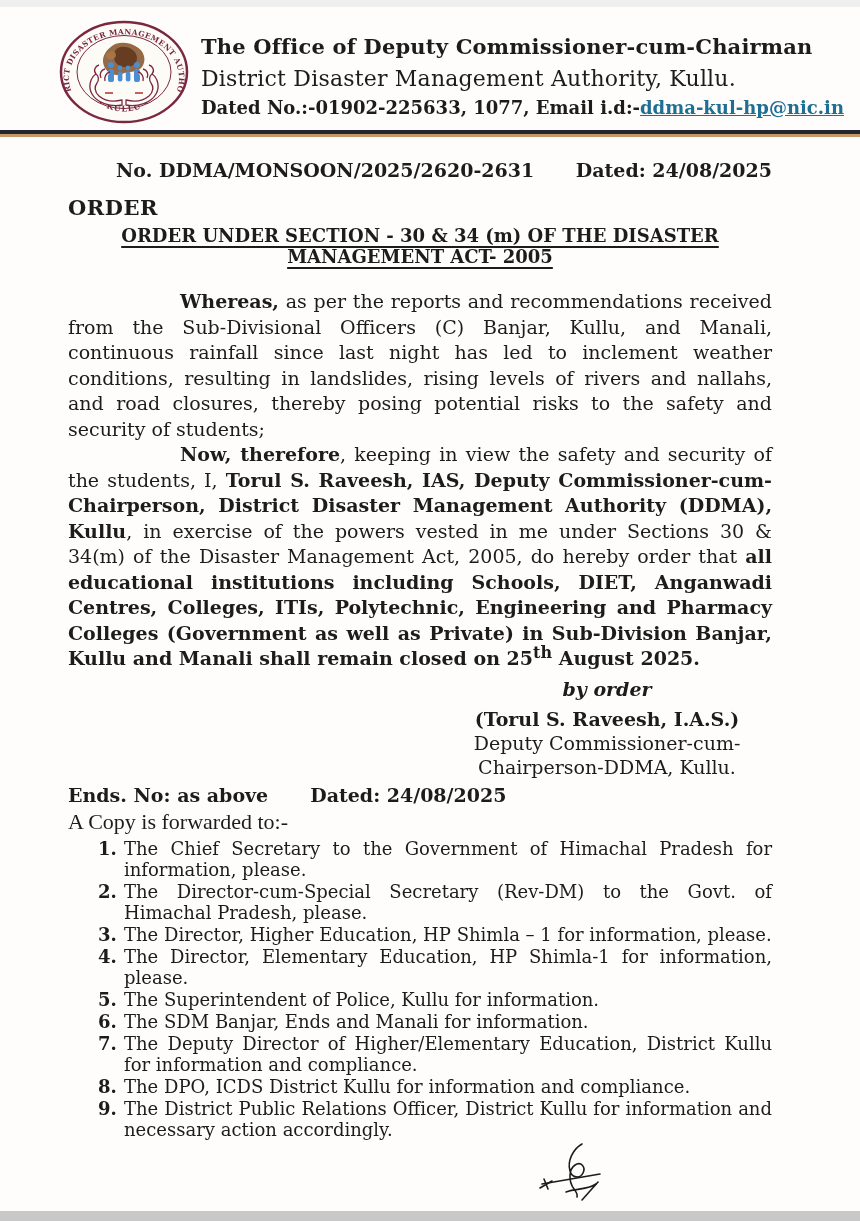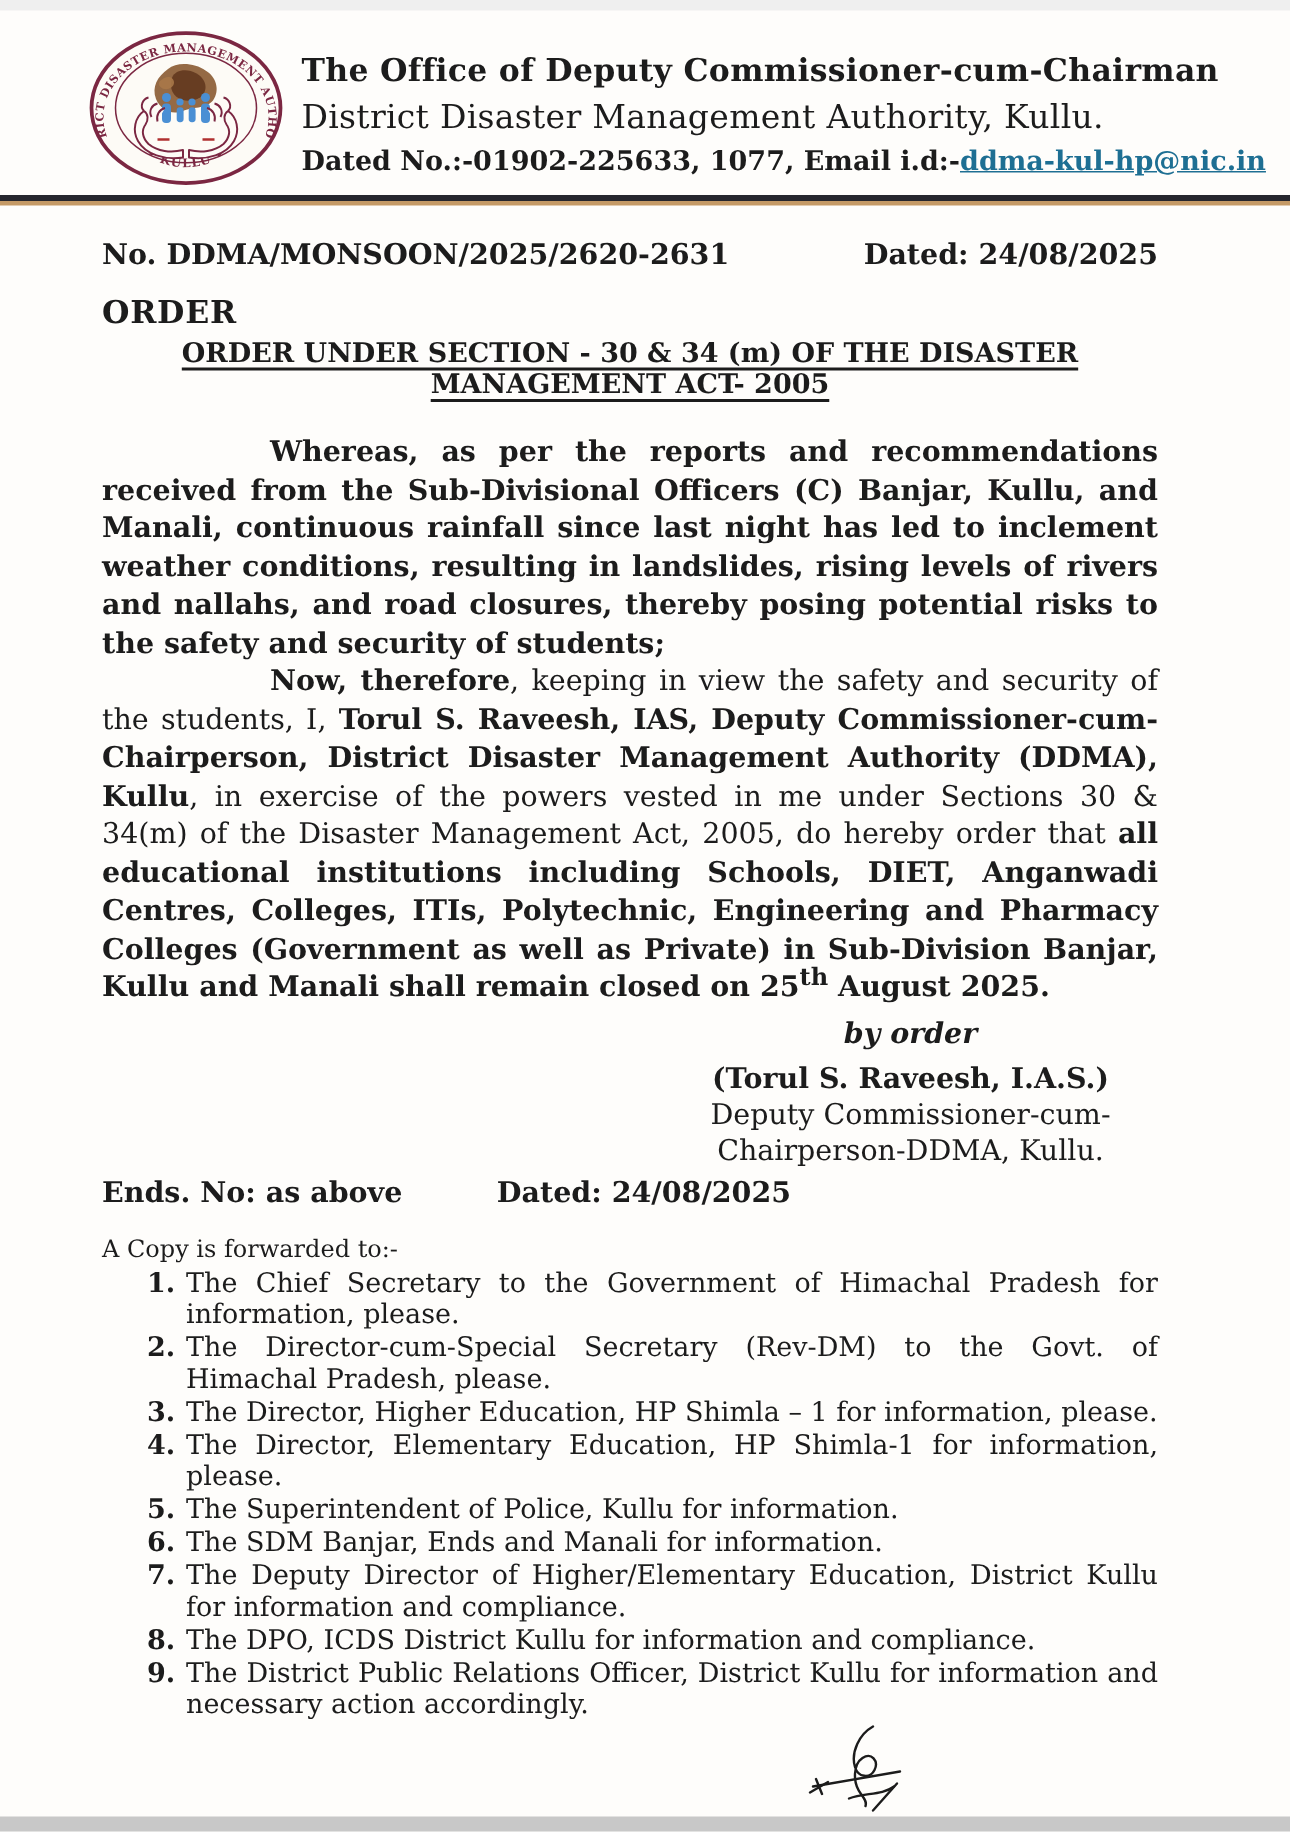--- a/index.html
+++ b/index.html
@@ -20,36 +20,36 @@
   .office-line  { font-size:21px; font-weight:bold; letter-spacing:.2px; }
   .authority-line { font-size:22px; font-weight:normal; margin-top:7px; letter-spacing:.2px; }
   .contact-line { font-size:18px; font-weight:bold; margin-top:6px; }
   .email-link { color:#1e6f93; text-decoration:underline; cursor:pointer; }
   .rule { width:860px; }
   .rule .dark { height:4px; background:#26262e; }
   .rule .tan  { height:3px; background:#c59a66; }
 
   
   .content { padding:22px 88px 0 68px; }
-  .ref-row { display:flex; justify-content:space-between; font-weight:bold; font-size:19px; }
+  .ref-row { display:flex; justify-content:space-between; font-weight:bold; font-size:19px;margin-left:48px; }
   .order-title { font-weight:bold; font-size:21px; letter-spacing:.5px; margin-top:14px; }
   .order-subtitle { text-align:center; font-weight:bold; font-size:18px; margin-top:5px; }
   .order-subtitle span { text-decoration:underline; text-decoration-thickness:2px; text-underline-offset:4px; }
 
   .para { font-size:19px; line-height:25.5px; text-align:justify; text-indent:112px; }
-  .para.first { margin-top:22px;font-weight:bold; }
+  .para.first { margin-top:22px; }
   sup.th { font-size:16px; vertical-align:super; line-height:0; }
 
   .signoff { width:330px; margin-left:auto; margin-top:6px; text-align:center; }
   .by-order { font-size:19px; font-weight:bold; font-style:italic; }
   .signoff-name { font-size:19px; font-weight:bold; margin-top:8px; }
   .signoff-title { font-size:19px; margin-top:2px; }
 
-  .ends-row { display:flex; gap:63px; font-weight:bold; font-size:19px; margin-top:6px; }
-  .copy-line { font-size:16px; margin-top:17px; }
+  .ends-row { display:flex; gap:42px; font-weight:bold; font-size:19px; margin-top:6px; }
+  .copy-line { font-size:22px; margin-top:3px;font-family:Liberation Serif, serif; }
 
   .copy-list { margin-top:3px; }
   .copy-item { display:flex; padding-left:30px; font-size:18px; line-height:21px; margin-top:1px; }
   .copy-item .num { width:26px; font-weight:bold; flex:none; }
   .copy-item .txt { flex:1; text-align:justify; }
 
   .sig-block { position:relative; }
   .sig-scribble { margin-left:462px; margin-top:2px; display:block; }
 </style>
 </head>

